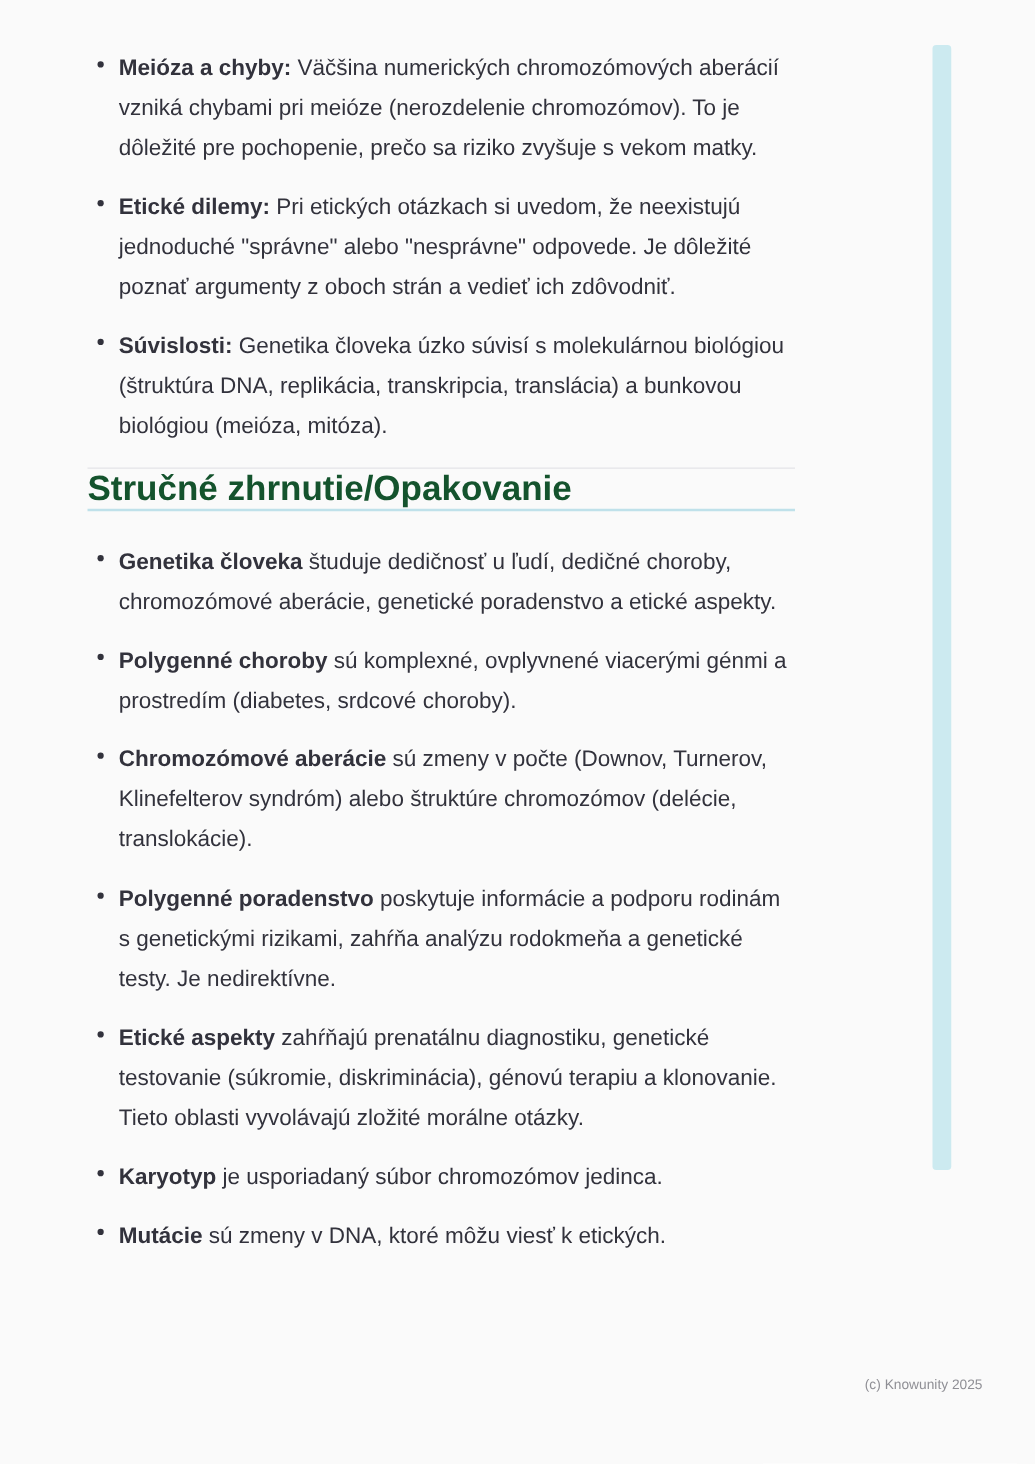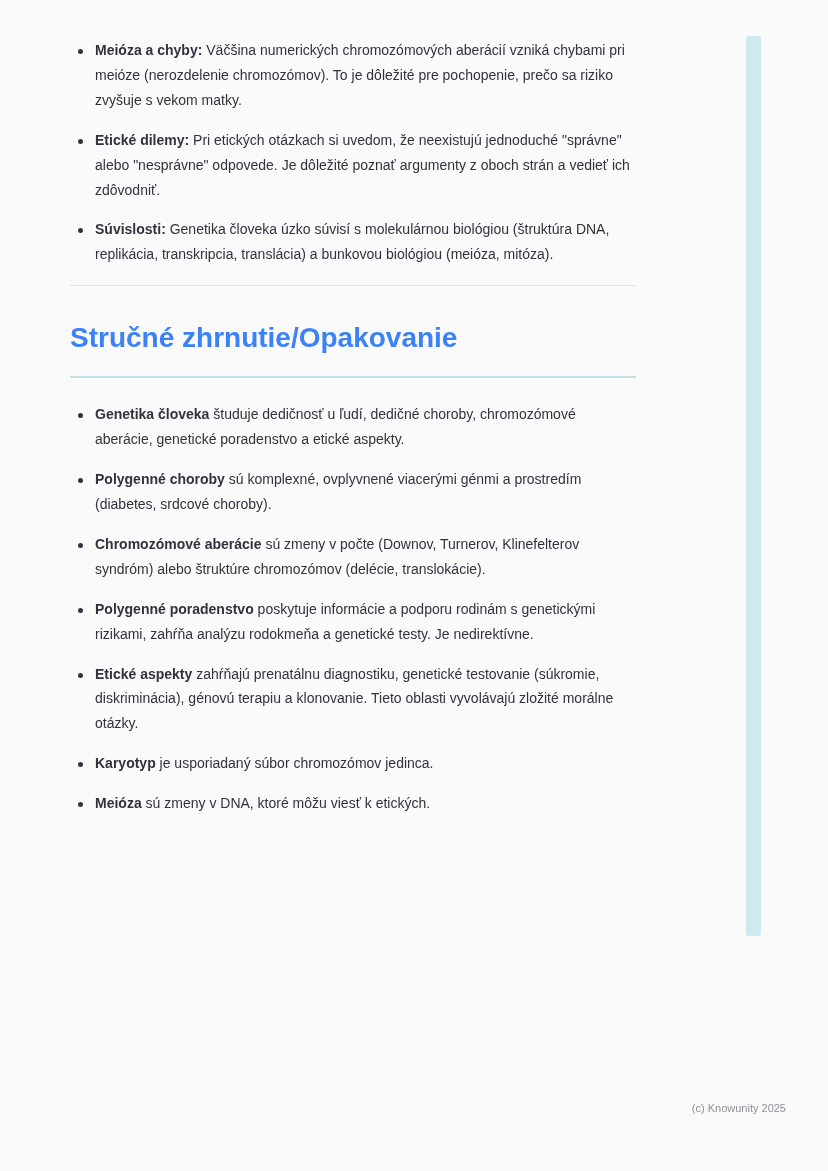--- a/index.html
+++ b/index.html
@@ -20,46 +20,45 @@
     left: 70px;
     top: 38px;
     width: 566px;
     color: #32323c;
   }
   ul.bullets { list-style: none; }
   ul.bullets li {
     position: relative;
     padding-left: 25px;
     margin-bottom: 15px;
-    font-size: 14px;
+    font-size: 18px;
     line-height: 1.78;
     color: #32323c;
   }
   ul.bullets li:last-child { margin-bottom: 0; }
   .dot {
     position: absolute;
     left: 8px;
     top: 11px;
     width: 5px;
     height: 5px;
     border-radius: 50%;
     background: #32323c;
   }
   .li-bold { font-weight: 700; }
   .divider {
     border: none;
     border-top: 1px solid #e4e4e7;
     margin-top: 18px;
   }
   .section-heading {
-    margin-top: 36px;
     font-size: 28px;
     font-weight: 700;
-    color: #3b82f6;
-    padding-bottom: 22px;
+    color: #14532d;
+    padding-bottom: 0;
     border-bottom: 2px solid #bfe1ea;
   }
   .summary-list { margin-top: 24px; }
   .scrollbar-thumb {
     position: absolute;
     left: 746px;
     top: 36px;
     width: 15px;
     height: 900px;
     background: #cceaf0;
@@ -118,21 +117,21 @@
       <li>
         <span class="dot"></span>
         <span class="li-bold">Etické aspekty</span><span> zahŕňajú prenatálnu diagnostiku, genetické testovanie (súkromie, diskriminácia), génovú terapiu a klonovanie. Tieto oblasti vyvolávajú zložité morálne otázky.</span>
       </li>
       <li>
         <span class="dot"></span>
         <span class="li-bold">Karyotyp</span><span> je usporiadaný súbor chromozómov jedinca.</span>
       </li>
       <li>
         <span class="dot"></span>
-        <span class="li-bold">Meióza</span><span> sú zmeny v DNA, ktoré môžu viesť k etických.</span>
+        <span class="li-bold">Mutácie</span><span> sú zmeny v DNA, ktoré môžu viesť k etických.</span>
       </li>
     </ul>
 
   </div>
 
   <div class="scrollbar-thumb"></div>
 
   <div class="footer">(c) Knowunity 2025</div>
 </div>
 

